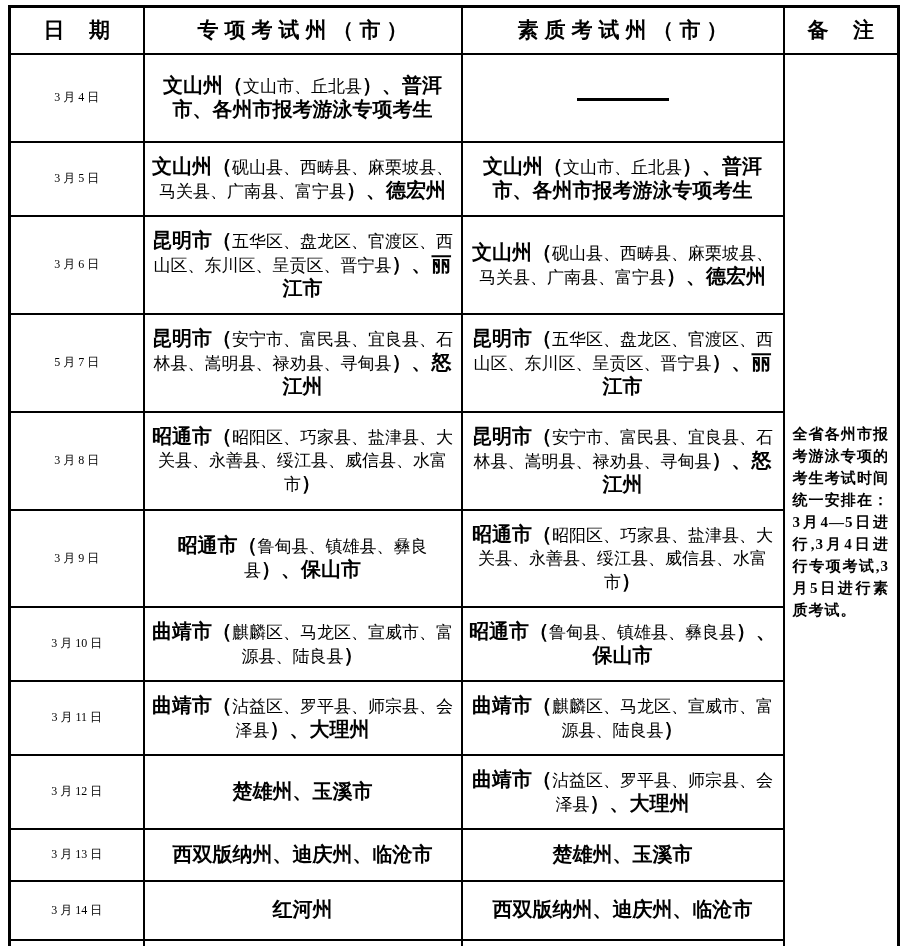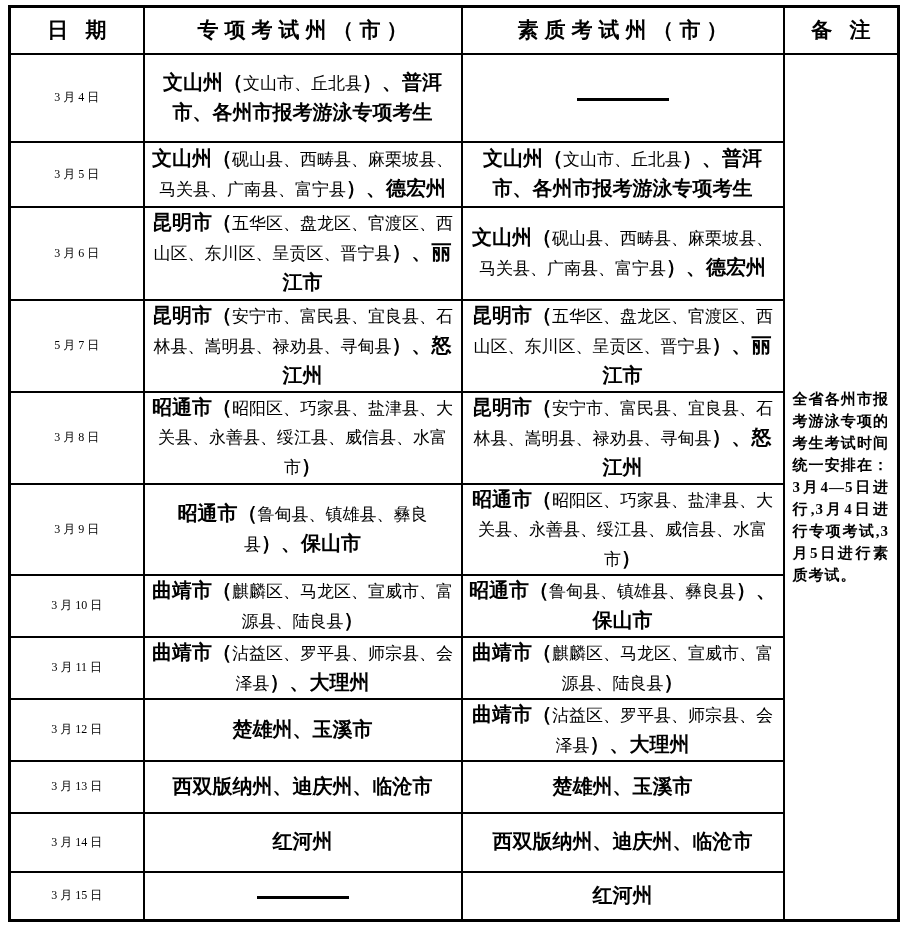--- a/index.html
+++ b/index.html
@@ -29,37 +29,37 @@
   col.c-date    { width: 134px; }
   col.c-special { width: 318px; }
   col.c-quality { width: 322px; }
   col.c-remark  { width: 115px; }
   th, td {
     border: 2px solid #000;
     text-align: center;
     vertical-align: middle;
     overflow: hidden;
   }
-  thead tr { height: 47px; }
+  thead tr { height: 47px; font-family: Liberation Mono, monospace; }
   th {
     font-size: 21px;
     font-weight: 700;
     letter-spacing: 6px;
     text-indent: 6px; 
     white-space: nowrap;
   }
   td.date-cell {
     font-size: 12px;
     font-weight: 400;
     white-space: nowrap;
     margin-top: 21px;
   }
   td.content-cell {
-    line-height: 29px;
-    padding: 0 6px;
+    line-height: 23px;
+    padding: 12px 6px;
   }
   .seg-strong {
     font-weight: 700;
     font-size: 20px;
   }
   .seg-sub {
     font-weight: 400;
     font-size: 17px;
   }
   .dash-line {

